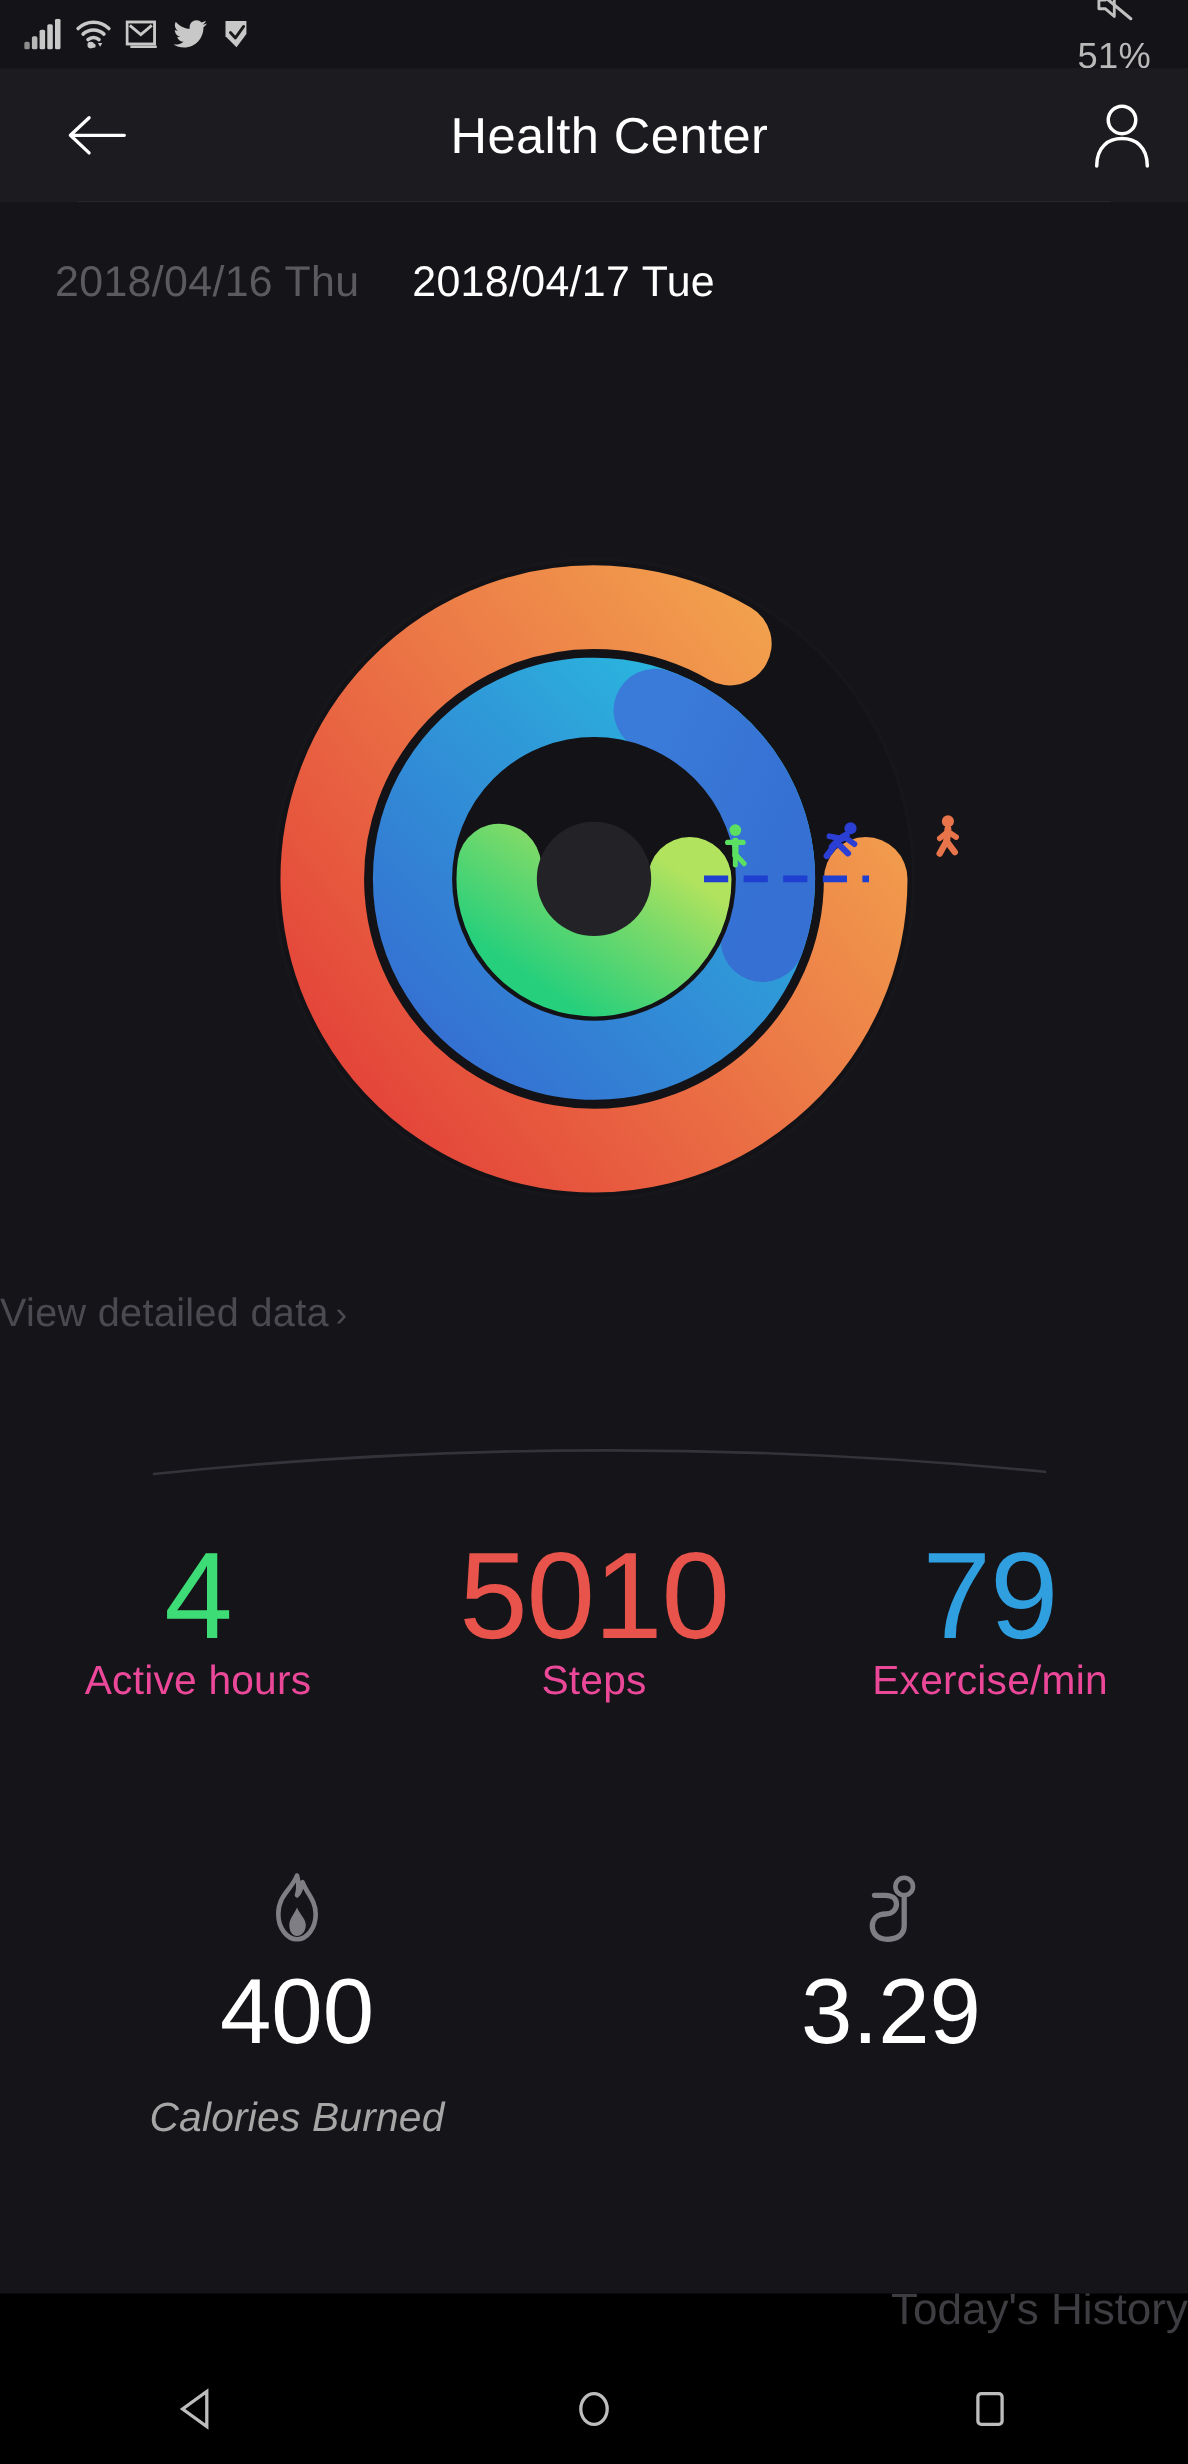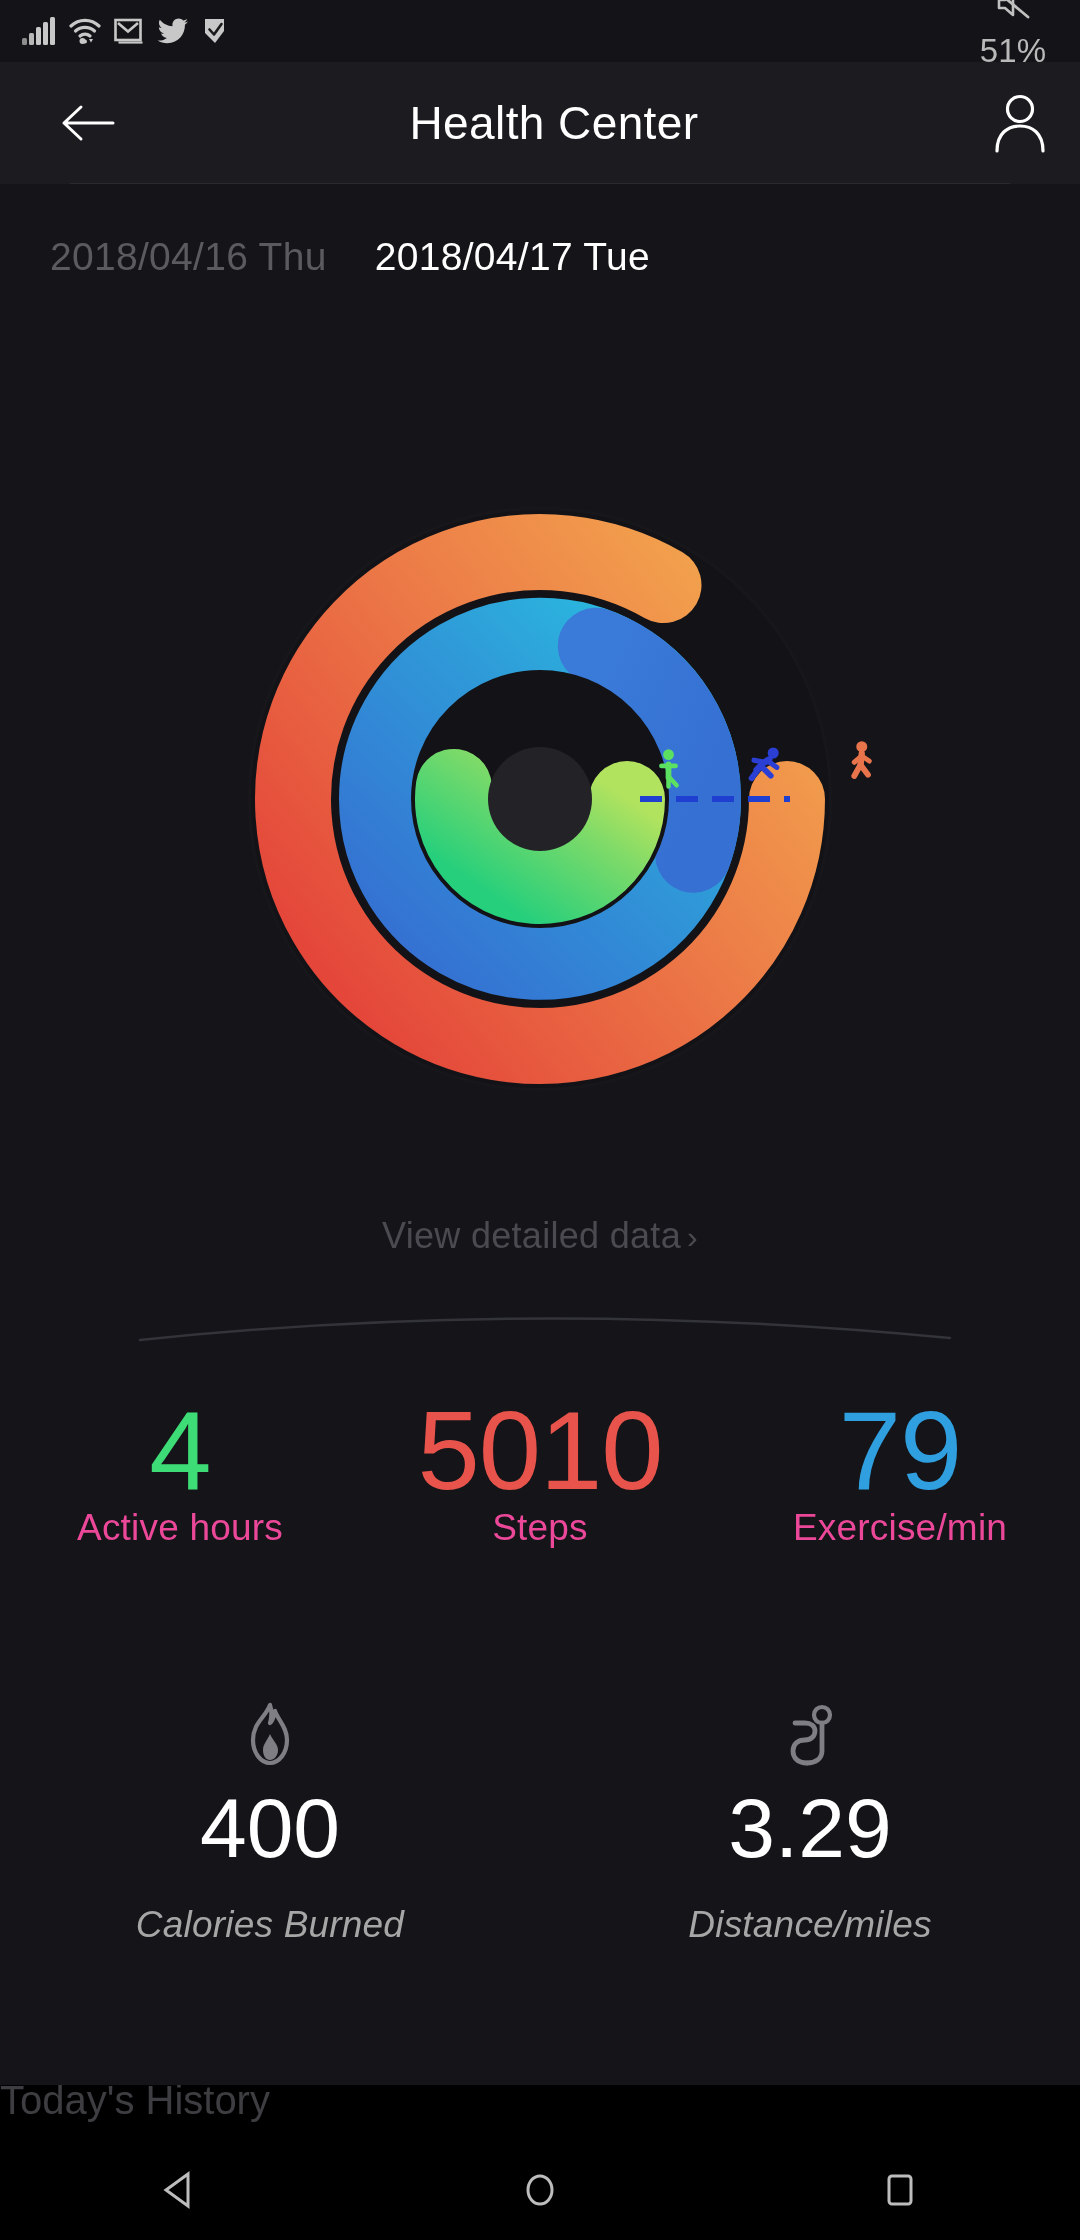--- a/index.html
+++ b/index.html
@@ -78,22 +78,22 @@
 
   
   .ringwrap {
     position:absolute; top:329px; left:0;
     width:1080px; height:940px;
     background:#151519;
   }
   .ringsvg { position:absolute; top:0; left:0; }
 
   .detail-link {
-    position:absolute; top:1215px; left:0; width:1080px;
-    text-align:center; color:#4a4a50; font-size:36px;
+    position:absolute; top:1172px; left:0; width:1080px;
+    text-align:left; color:#4a4a50; font-size:36px;
     cursor:pointer; letter-spacing:.3px;
   }
   .detail-link .chev { font-size:32px; margin-left:6px; }
 
   .divider-arc { position:absolute; top:1290px; left:0; }
 
   
   .stats-main {
     position:absolute; top:1395px; left:0;
     width:1080px;
@@ -127,21 +127,21 @@
   }
 
   
   .history-peek {
     position:absolute; top:2085px; left:0;
     width:1080px; height:55px;
     background:#000;
     overflow:hidden;
   }
   .history-peek span {
-    display:block; width:1080px; text-align:left;
+    display:block; width:1080px; text-align:right;
     color:#3e3e42; font-size:40px;
     margin-top:-7px;
   }
 
   
   .navbar {
     position:absolute; bottom:0; left:0;
     width:1080px; height:100px;
     background:#000;
     display:flex; align-items:center; justify-content:space-around;
@@ -346,21 +346,20 @@
     </div>
     <div class="sub-col">
       <div class="sub-ico">
         <svg width="62" height="70" viewBox="0 0 62 70">
           <circle cx="43" cy="14" r="8" fill="none" stroke="#7e7e84" stroke-width="4.2"></circle>
           <path d="M43 22 L43 50 C43 58 36 62 28 62" fill="none" stroke="#7e7e84" stroke-width="4.8" stroke-linecap="round"></path>
           <path d="M28 62 C18 62 14 56 14 50 C14 43 19 39 26 39 C32 39 36 35 36 30 C36 25 32 22 26 22 L16 22" fill="none" stroke="#7e7e84" stroke-width="4.8" stroke-linecap="round"></path>
         </svg>
       </div>
       <div class="sub-val">3.29</div>
-      <div class="sub-lab">Distance/miles</div>
     </div>
   </div>
 
   <div class="history-peek">
     <span>Today's History</span>
   </div>
 
   <div class="navbar">
     <div class="nav-btn">
       <svg width="46" height="46" viewBox="0 0 46 46">

